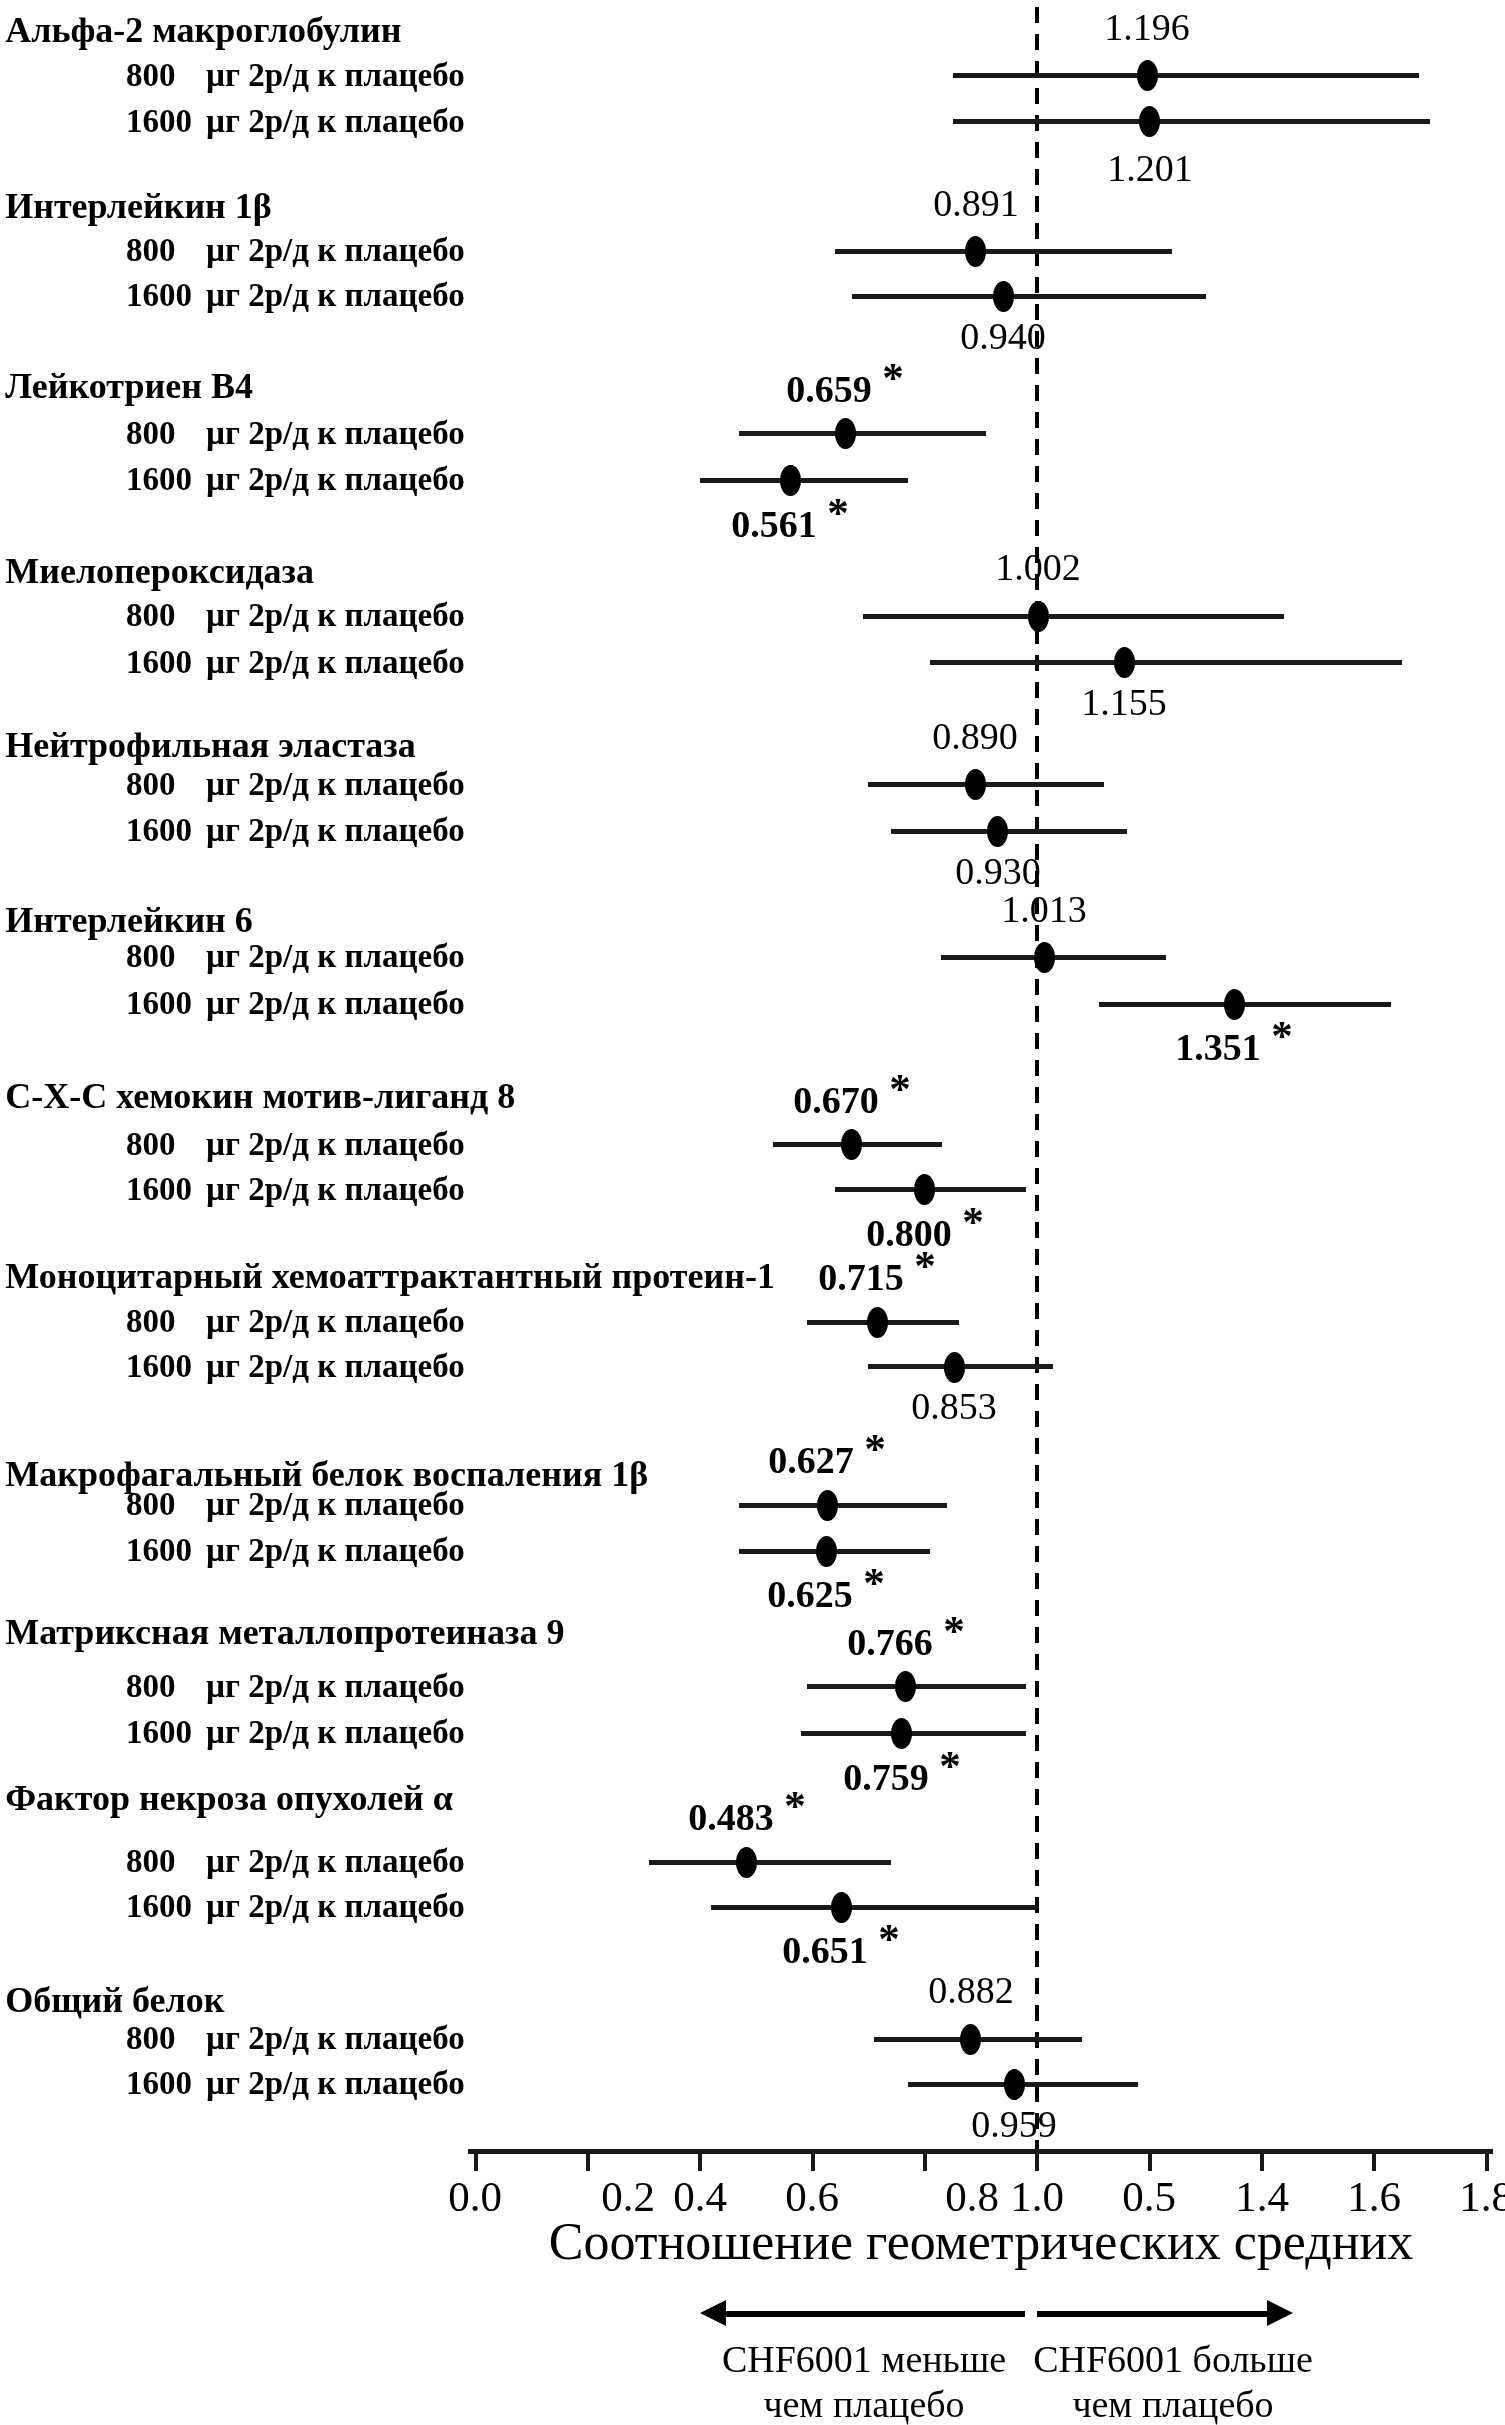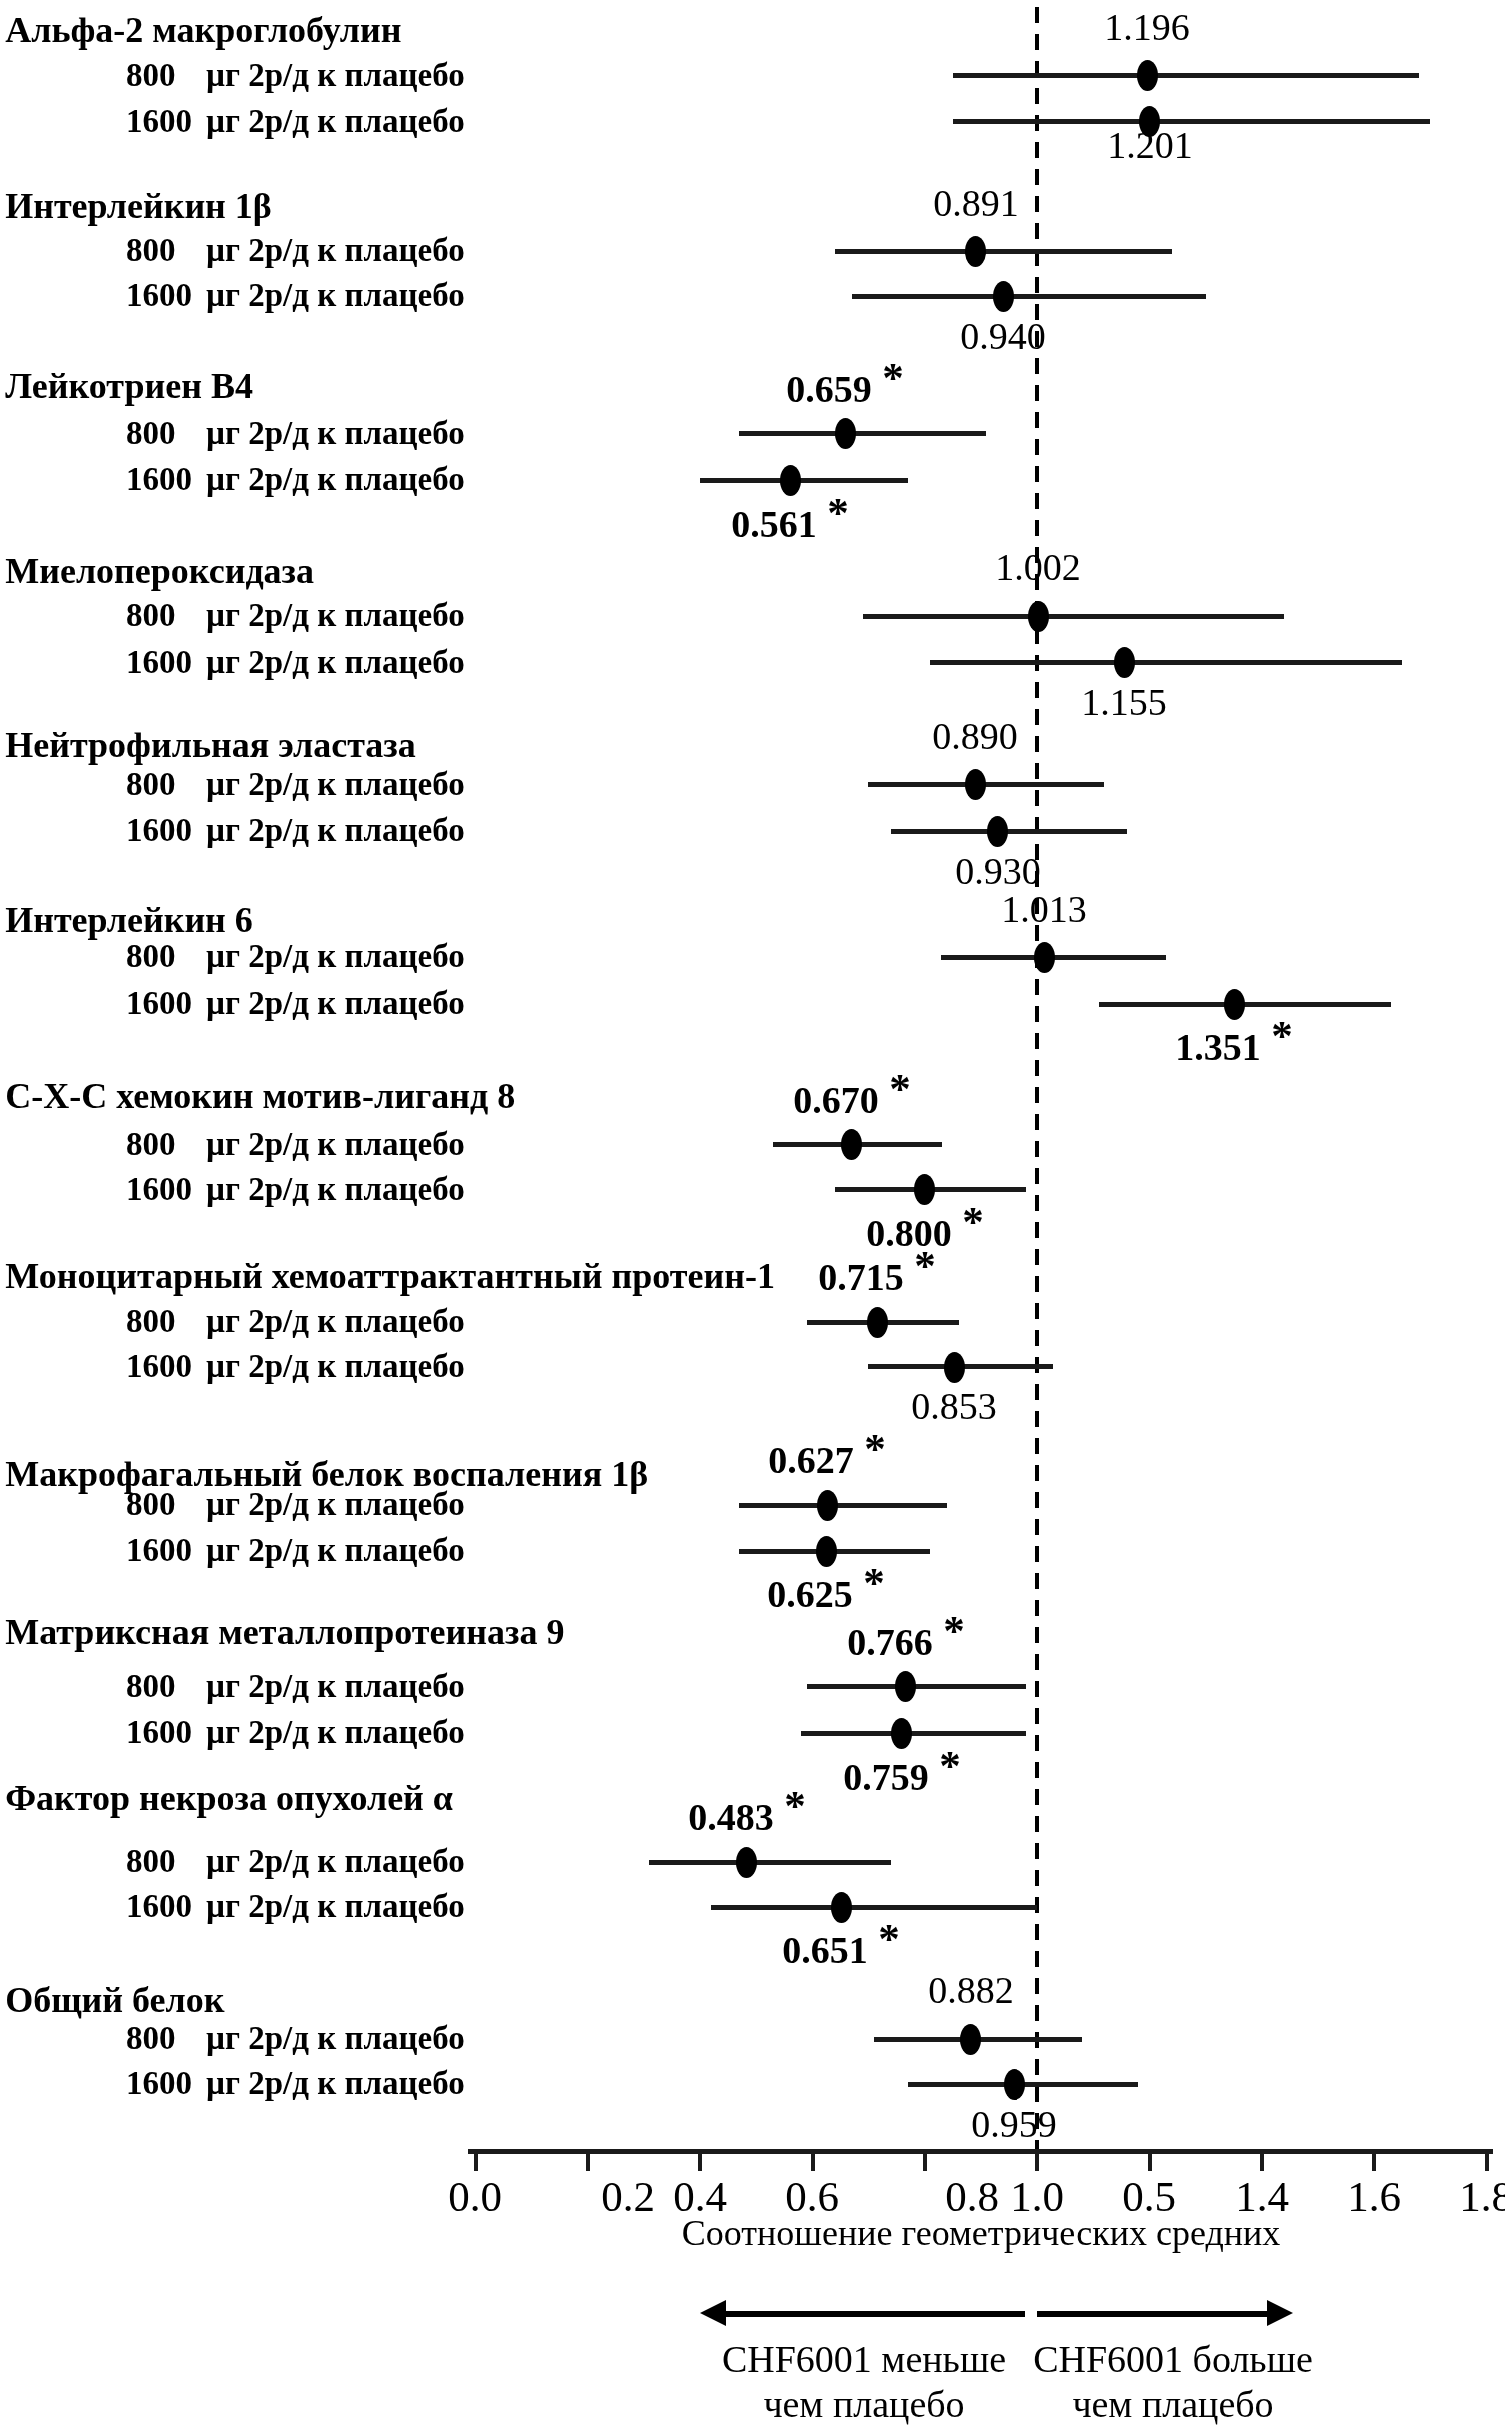--- a/index.html
+++ b/index.html
@@ -36,21 +36,21 @@
   .refline{
     width:3.5px;
     background:repeating-linear-gradient(to bottom,#000 0 15.6px,transparent 15.6px 27px);
   }
   .axisline{height:5.2px;background:#1a1a1a;}
   .tick{width:3.5px;height:17.3px;background:#1a1a1a;}
   .tick-label{
     font-size:43px;transform:translateX(-50%);white-space:nowrap;
   }
   .xlabel{
-    font-size:36px;white-space:nowrap;transform:translateX(-50%);
+    font-size:52px;white-space:nowrap;transform:translateX(-50%);
   }
   .arrow-line{height:6px;background:#000;}
   .arrow-head{width:0;height:0;border-top:13px solid transparent;border-bottom:13px solid transparent;}
   .arrow-head.left{border-right:26px solid #000;}
   .arrow-head.right{border-left:26px solid #000;}
   .caption{
     font-size:38px;text-align:center;line-height:45px;white-space:nowrap;
     transform:translateX(-50%);
   }
 </style>
@@ -85,21 +85,21 @@
     </div>
   <div id="groups">
       <div class="abs group-title" style="left: 5.2px; top: 8.6px;">Альфа-2 макроглобулин</div>
       <div class="abs row-label" style="left: 126px; top: 57px;"><span class="dose">800</span><span>µг 2р/д к плацебо</span></div>
       <div class="abs ci-line" style="left: 953px; top: 73px; width: 466px;"></div>
       <div class="abs point" style="left: 1137px; top: 60px;"></div>
       <div class="abs value-label" style="left: 1147px; top: 5.2px;"><span class="num">1.196</span></div>
       <div class="abs row-label" style="left: 126px; top: 103px;"><span class="dose">1600</span><span>µг 2р/д к плацебо</span></div>
       <div class="abs ci-line" style="left: 953px; top: 119px; width: 477px;"></div>
       <div class="abs point" style="left: 1139px; top: 106px;"></div>
-      <div class="abs value-label" style="left: 1150px; top: 123px;"><span class="num">1.201</span></div>
+      <div class="abs value-label" style="left: 1150px; top: 146px;"><span class="num">1.201</span></div>
       <div class="abs group-title" style="left: 5.2px; top: 185px;">Интерлейкин 1β</div>
       <div class="abs row-label" style="left: 126px; top: 232px;"><span class="dose">800</span><span>µг 2р/д к плацебо</span></div>
       <div class="abs ci-line" style="left: 835px; top: 249px; width: 337px;"></div>
       <div class="abs point" style="left: 965px; top: 236px;"></div>
       <div class="abs value-label" style="left: 976px; top: 181px;"><span class="num">0.891</span></div>
       <div class="abs row-label" style="left: 126px; top: 277px;"><span class="dose">1600</span><span>µг 2р/д к плацебо</span></div>
       <div class="abs ci-line" style="left: 852px; top: 294px; width: 354px;"></div>
       <div class="abs point" style="left: 993px; top: 281px;"></div>
       <div class="abs value-label" style="left: 1003px; top: 314px;"><span class="num">0.940</span></div>
       <div class="abs group-title" style="left: 5.2px; top: 365px;">Лейкотриен B4</div>

